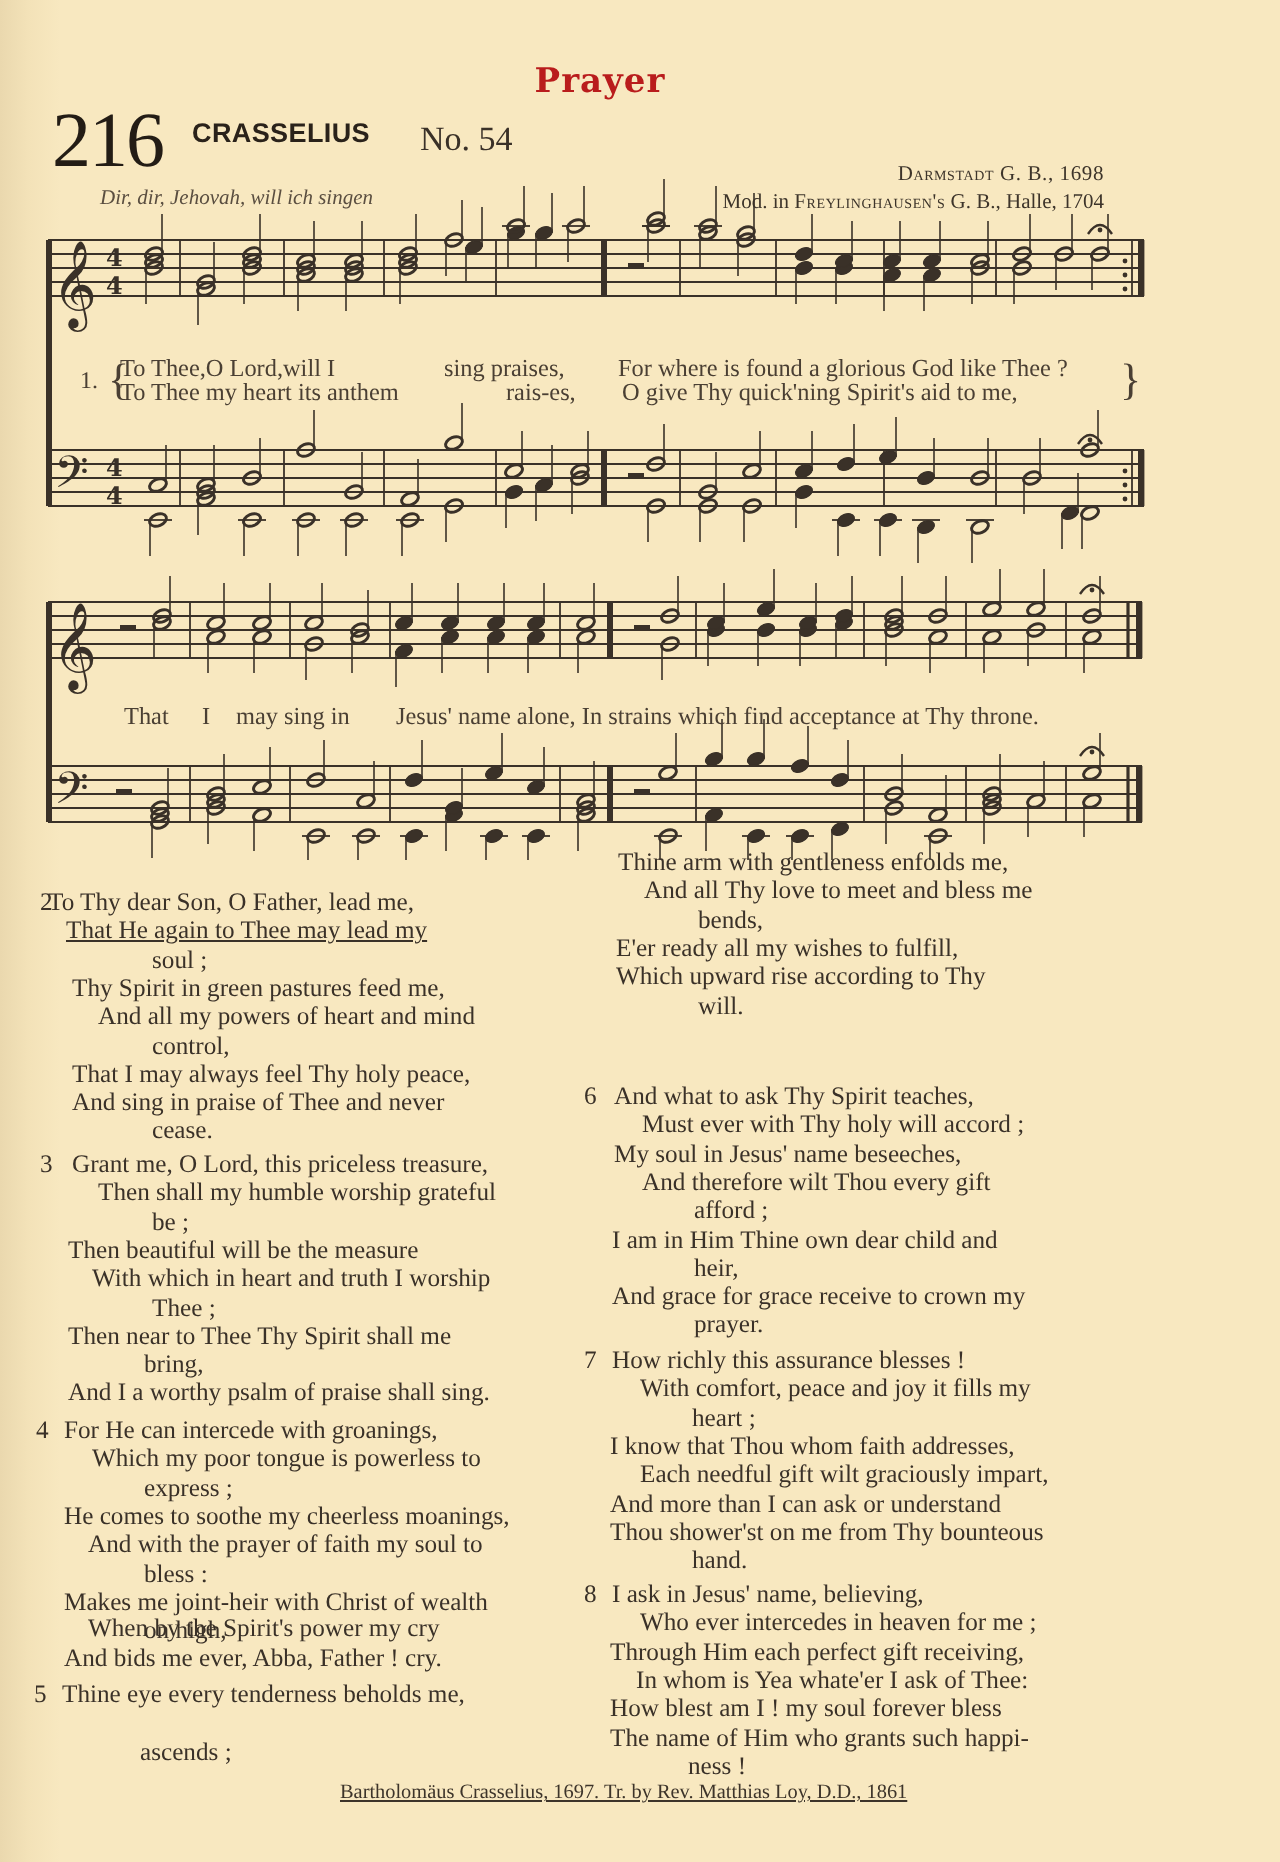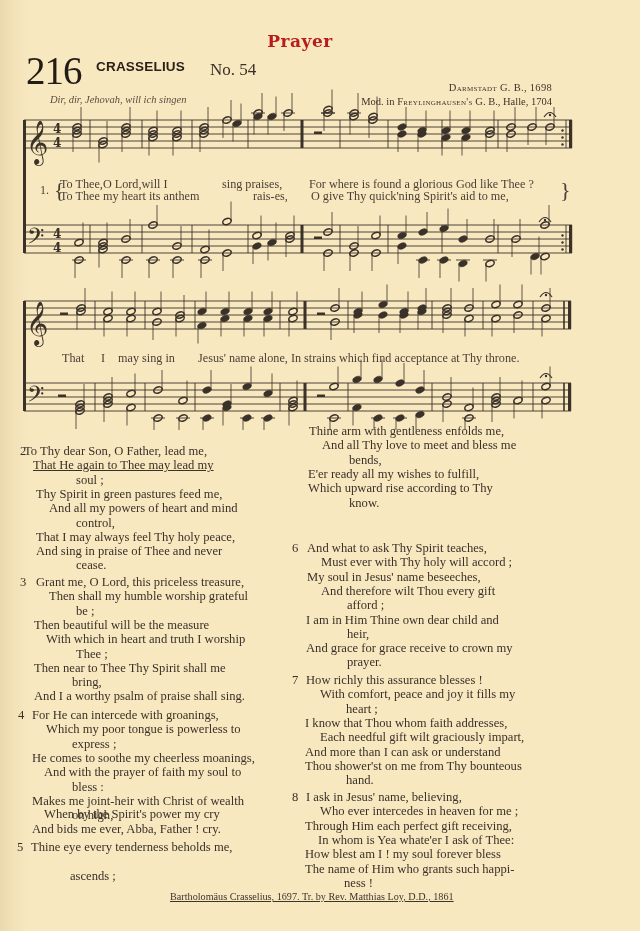--- a/index.html
+++ b/index.html
@@ -551,21 +551,21 @@
       <span class="verse-line" style="left: 31px; top: 840px;">Thine eye every tenderness beholds me,</span>
       <span class="verse-line" style="left: 44px; top: 807px;">When by the Spirit's power my cry</span>
       <span class="verse-line" style="left: 70px; top: 868.6px;">ascends ;</span>
     </div>
     <div>
       <span class="verse-line" style="left: 309px; top: 424px;">Thine arm with gentleness enfolds me,</span>
       <span class="verse-line" style="left: 322px; top: 438.3px;">And all Thy love to meet and bless me</span>
       <span class="verse-line" style="left: 349px; top: 452.6px;">bends,</span>
       <span class="verse-line" style="left: 308px; top: 466.9px;">E'er ready all my wishes to fulfill,</span>
       <span class="verse-line" style="left: 308px; top: 481.2px;">Which upward rise according to Thy</span>
-      <span class="verse-line" style="left: 349px; top: 495.5px;">know.</span>
+      <span class="verse-line" style="left: 349px; top: 495.5px;">will.</span>
     </div>
     <div>
       <span class="vnum" style="left: 292px; top: 541px;">6</span>
       <span class="verse-line" style="left: 307px; top: 541px;">And what to ask Thy Spirit teaches,</span>
       <span class="verse-line" style="left: 321px; top: 555.3px;">Must ever with Thy holy will accord ;</span>
       <span class="verse-line" style="left: 307px; top: 569.6px;">My soul in Jesus' name beseeches,</span>
       <span class="verse-line" style="left: 321px; top: 583.9px;">And therefore wilt Thou every gift</span>
       <span class="verse-line" style="left: 347px; top: 598.2px;">afford ;</span>
       <span class="verse-line" style="left: 306px; top: 612.5px;">I am in Him Thine own dear child and</span>
       <span class="verse-line" style="left: 347px; top: 626.8px;">heir,</span>

